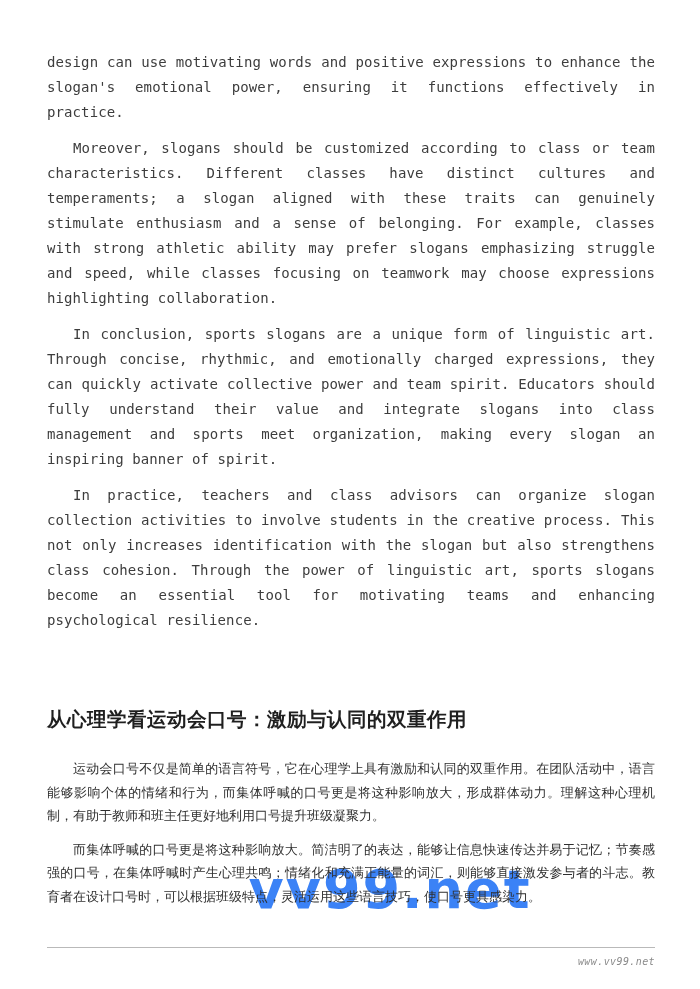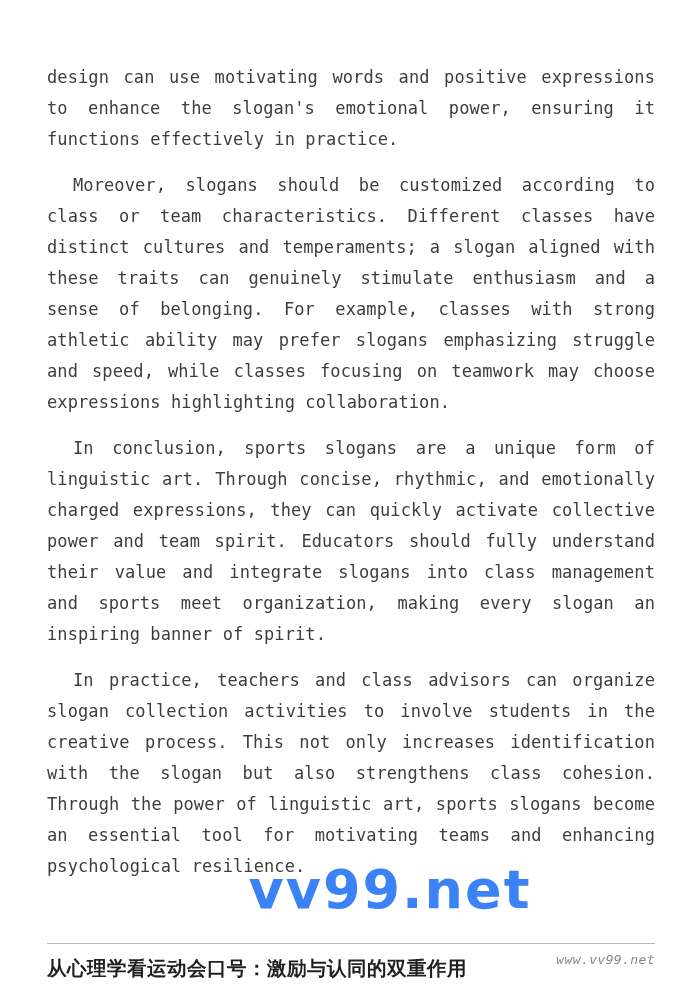--- a/index.html
+++ b/index.html
@@ -43,26 +43,26 @@
   }
 
   .content {
     position: relative;
     z-index: 1;
   }
 
   
   .en-para {
     font-family: "DejaVu Sans Mono", "Liberation Mono", monospace;
-    font-size: 17px;
-    line-height: 31px;
+    font-size: 14px;
+    line-height: 25px;
     text-align: justify;
     text-justify: inter-word;
     color: #3d3d3d;
-    margin: 15px 0 11px 0;
+    margin: 3px 0 11px 0;
     letter-spacing: 0.1px;
   }
   .en-para.indent {
     text-indent: 26px;
   }
   .en-para:last-child {
     margin-bottom: 0;
   }
 
   
@@ -108,21 +108,21 @@
   .footer-rule {
     height: 1px;
     background: #b9b9b9;
     width: 100%;
   }
   .footer-url {
     margin-top: 8px;
     text-align: right;
     font-family: "DejaVu Sans Mono", "Liberation Mono", monospace;
     font-style: italic;
-    font-size: 13px;
+    font-size: 10px;
     color: #8a8a8a;
     letter-spacing: 0.4px;
   }
 </style>
 </head>
 <body>
 
 <div class="page">
 
   <div class="watermark">vv99.net</div>
@@ -134,20 +134,21 @@
       <p class="en-para indent">Moreover, slogans should be customized according to class or team characteristics. Different classes have distinct cultures and temperaments; a slogan aligned with these traits can genuinely stimulate enthusiasm and a sense of belonging. For example, classes with strong athletic ability may prefer slogans emphasizing struggle and speed, while classes focusing on teamwork may choose expressions highlighting collaboration.</p>
       <p class="en-para indent">In conclusion, sports slogans are a unique form of linguistic art. Through concise, rhythmic, and emotionally charged expressions, they can quickly activate collective power and team spirit. Educators should fully understand their value and integrate slogans into class management and sports meet organization, making every slogan an inspiring banner of spirit.</p>
       <p class="en-para indent">In practice, teachers and class advisors can organize slogan collection activities to involve students in the creative process. This not only increases identification with the slogan but also strengthens class cohesion. Through the power of linguistic art, sports slogans become an essential tool for motivating teams and enhancing psychological resilience.</p>
     </div>
 
     <div class="section-gap"></div>
 
     <div>
       <h1 class="cn-heading">从心理学看运动会口号：激励与认同的双重作用</h1>
 
+      <p class="cn-para">运动会口号不仅是简单的语言符号，它在心理学上具有激励和认同的双重作用。在团队活动中，语言能够影响个体的情绪和行为，而集体呼喊的口号更是将这种影响放大，形成群体动力。理解这种心理机制，有助于教师和班主任更好地利用口号提升班级凝聚力。</p>
       <p class="cn-para">而集体呼喊的口号更是将这种影响放大。简洁明了的表达，能够让信息快速传达并易于记忆；节奏感强的口号，在集体呼喊时产生心理共鸣；情绪化和充满正能量的词汇，则能够直接激发参与者的斗志。教育者在设计口号时，可以根据班级特点，灵活运用这些语言技巧，使口号更具感染力。</p>
     </div>
 
   </div>
 
   <div class="footer">
     <div class="footer-rule"></div>
     <div class="footer-url">www.vv99.net</div>
   </div>
 

